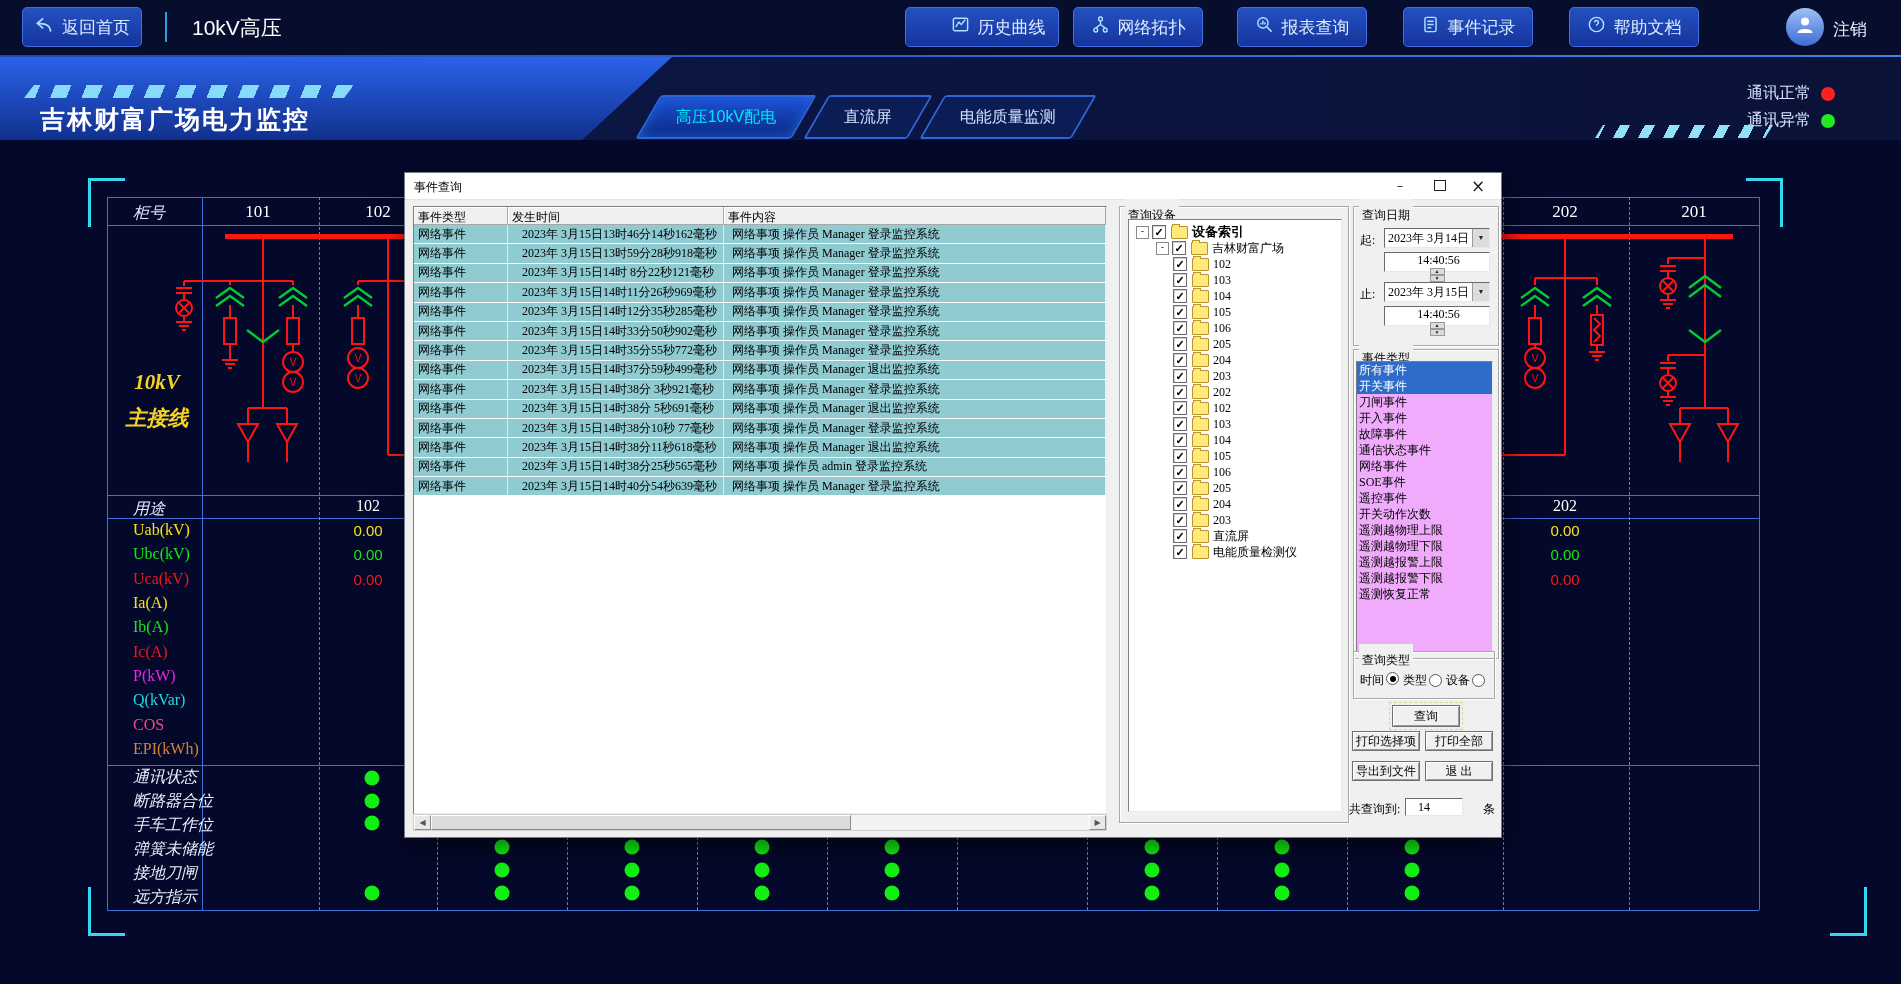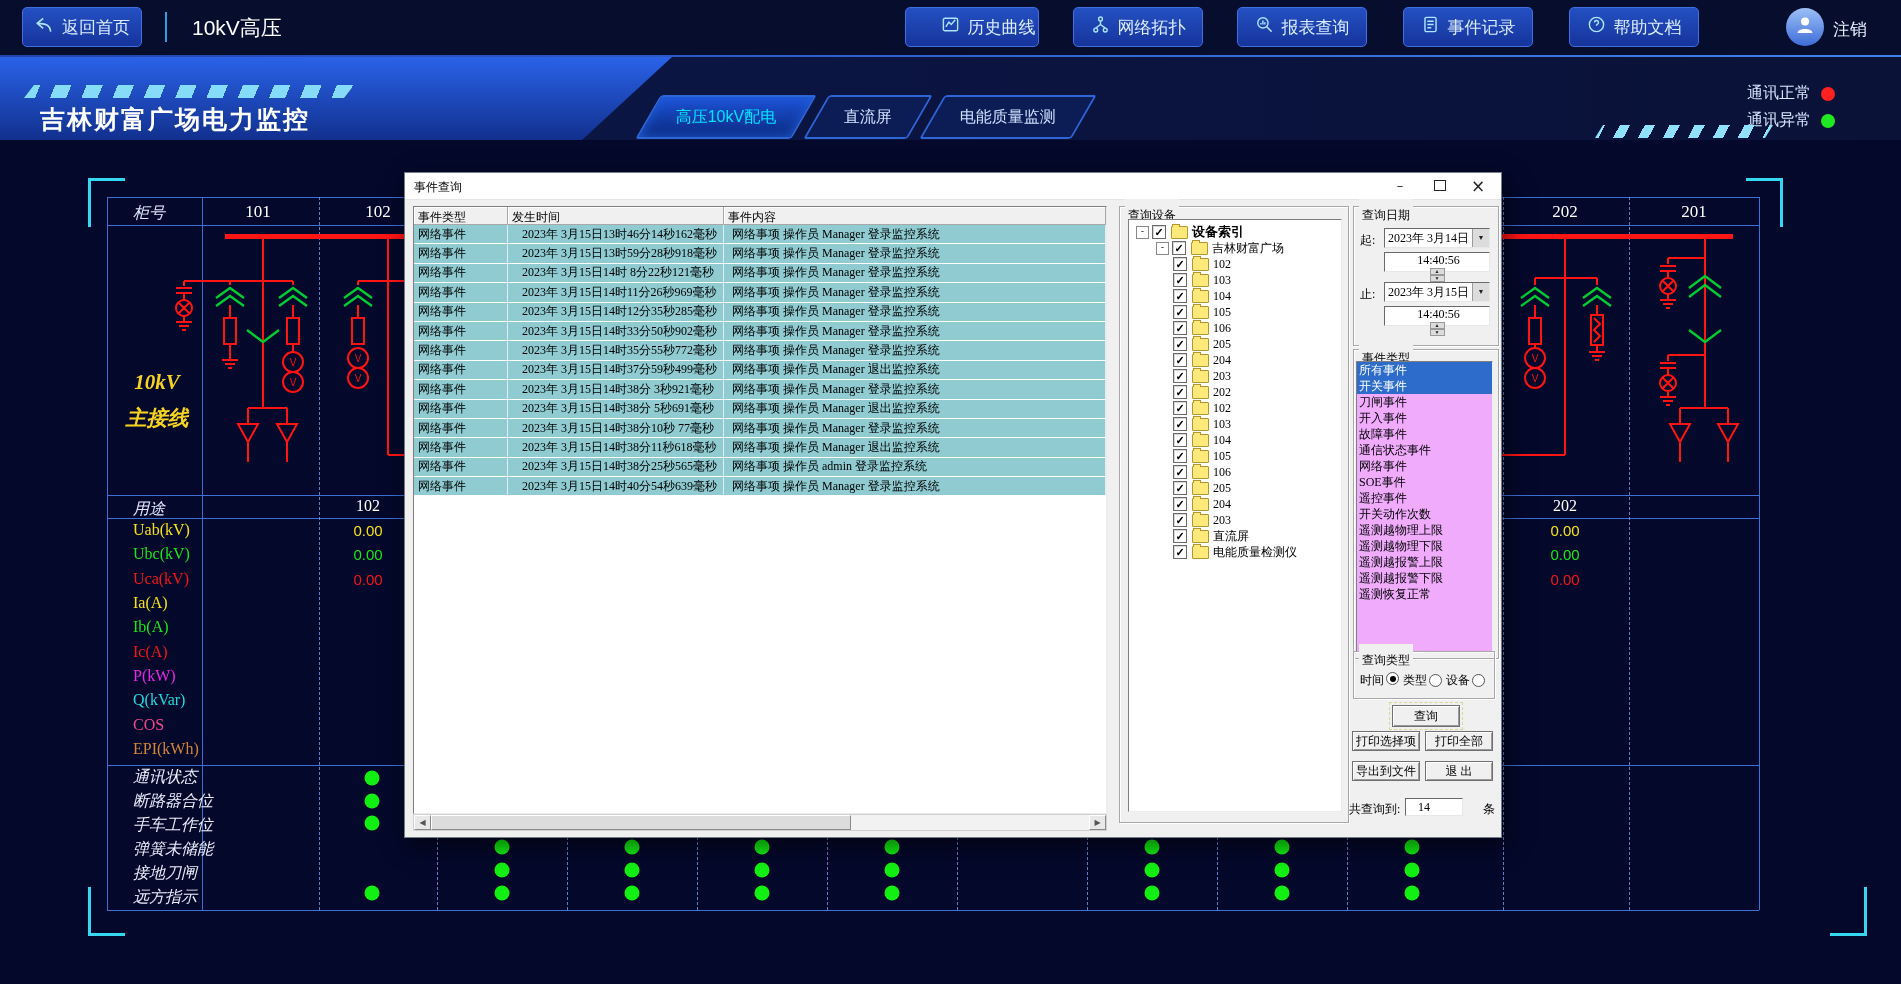--- a/index.html
+++ b/index.html
@@ -159,21 +159,21 @@
     <span>
       <svg width="20" height="20" viewBox="0 0 24 24" fill="none" stroke="#aee3ff" stroke-width="2">
         <path d="M11 4 L4 10 L11 16"></path>
           <path d="M4 10 C14 10 19 12 20 20"></path>
       </svg></span>
     <span>返回首页</span>
   </div>
   <div class="tb-sep"></div>
   <div class="tb-title">10kV高压</div>
 
-  <div class="tbtn" style="left:905px;width:134px;padding-left:32px;">
+  <div class="tbtn" style="left:905px;width:154px;padding-left:32px;">
     <span>
       <svg width="19" height="19" viewBox="0 0 24 24" fill="none" stroke="#aee3ff" stroke-width="1.8">
         <rect x="3" y="4" width="18" height="16" rx="2"></rect>
           <polyline points="6,15 10,9 13,12 18,6"></polyline>
       </svg></span>
     <span>历史曲线</span>
   </div>
   <div class="tbtn" style="left:1073px;width:130px;">
     <span>
       <svg width="19" height="19" viewBox="0 0 24 24" fill="none" stroke="#aee3ff" stroke-width="1.8">

